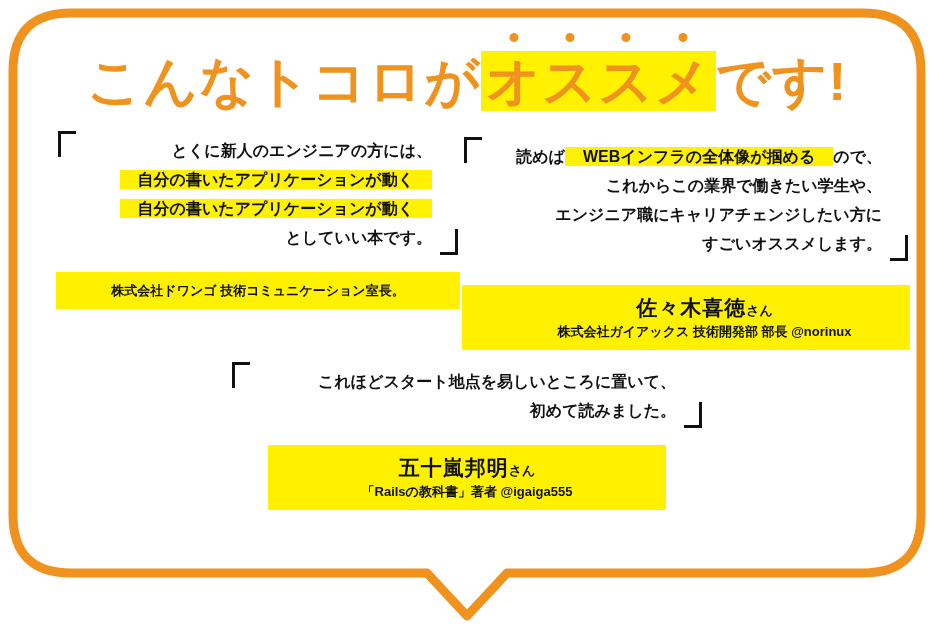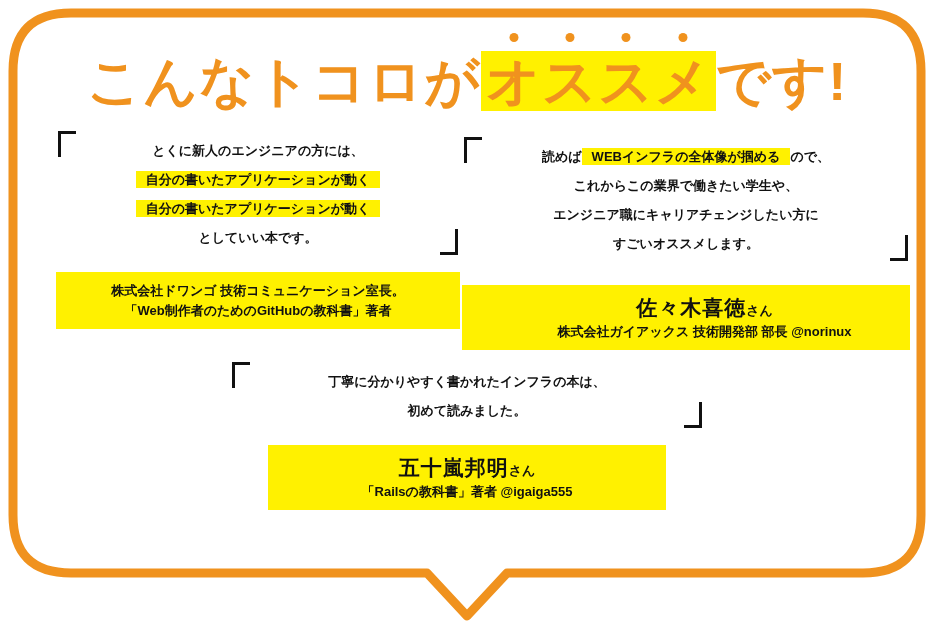--- a/index.html
+++ b/index.html
@@ -20,26 +20,26 @@
   }
   .title .emph-char { position:relative; display:inline-block; }
   .title .emph-char::before {
     content:""; position:absolute; top:-13px; left:50%; transform:translateX(-50%);
     width:9px; height:9px; border-radius:50%; background:var(--accent,#F0921E);
   }
   .title-hl { background:var(--highlight,#FFF100); padding:0 5px; }
 
   .testimonial { position:absolute; }
   .quote {
-    position:relative; text-align:center;
-    font-size:13px; line-height:29px; font-weight:bold;
+    position:relative; text-align:right;
+    font-size:16px; line-height:29px; font-weight:bold;
     padding:5px 28px;
   }
   .qline { white-space:nowrap; }
-  .hl { background:var(--highlight,#FFF100); padding:1px 10px;margin-top:33px; }
+  .hl { background:var(--highlight,#FFF100); padding:1px 18px;margin-top:33px; }
   .bracket-open  { position:absolute; top:0; left:2px;  width:18px; height:26px; border-top:3px solid #111; border-left:3px solid #111; }
   .bracket-close { position:absolute; bottom:2px; right:2px; width:18px; height:26px; border-bottom:3px solid #111; border-right:3px solid #111; }
 
   .attrib { background:var(--highlight,#FFF100); text-align:center; padding:9px 8px 8px; }
   .attrib .name { font-size:21px; font-weight:bold; letter-spacing:1px; }
   .attrib .hono { font-size:13px; font-weight:bold; }
   .attrib .detail { font-size:13px; line-height:20px; font-weight:600; }
 
   .t1 { left:56px;  top:131px; width:404px; }
   .t1 .attrib { margin-top:15px; }
@@ -63,21 +63,20 @@
     <blockquote class="quote">
       <span class="bracket-open"></span>
       <div class="qline"><span>とくに新人のエンジニアの方には、</span></div>
       <div class="qline"><span class="hl">自分の書いたアプリケーションが動く</span></div>
       <div class="qline"><span class="hl">自分の書いたアプリケーションが動く</span></div>
       <div class="qline"><span>としていい本です。</span></div>
       <span class="bracket-close"></span>
     </blockquote>
     <div class="attrib">
       <div class="detail">株式会社ドワンゴ 技術コミュニケーション室長。</div>
-      <div class="detail">「Web制作者のためのGitHubの教科書」著者</div>
     </div>
   </section>
 
   <section class="testimonial t2">
     <blockquote class="quote">
       <span class="bracket-open"></span>
       <div class="qline"><span>読めば</span><span class="hl">WEBインフラの全体像が掴める</span><span>ので、</span></div>
       <div class="qline"><span>これからこの業界で働きたい学生や、</span></div>
       <div class="qline"><span>エンジニア職にキャリアチェンジしたい方に</span></div>
       <div class="qline"><span>すごいオススメします。</span></div>
@@ -85,21 +84,21 @@
     </blockquote>
     <div class="attrib">
       <div class="attrib-name"><span class="name">佐々木喜徳</span><span class="hono">さん</span></div>
       <div class="detail">株式会社ガイアックス 技術開発部 部長 @norinux</div>
     </div>
   </section>
 
   <section class="testimonial t3">
     <blockquote class="quote">
       <span class="bracket-open"></span>
-      <div class="qline"><span>丁寧に分かりやすく書かれたインフラの本は、</span></div>
+      <div class="qline"><span>これほどスタート地点を易しいところに置いて、</span></div>
       <div class="qline"><span>初めて読みました。</span></div>
       <span class="bracket-close"></span>
     </blockquote>
     <div class="attrib">
       <div class="attrib-name"><span class="name">五十嵐邦明</span><span class="hono">さん</span></div>
       <div class="detail">「Railsの教科書」著者 @igaiga555</div>
     </div>
   </section>
 
 </div>

